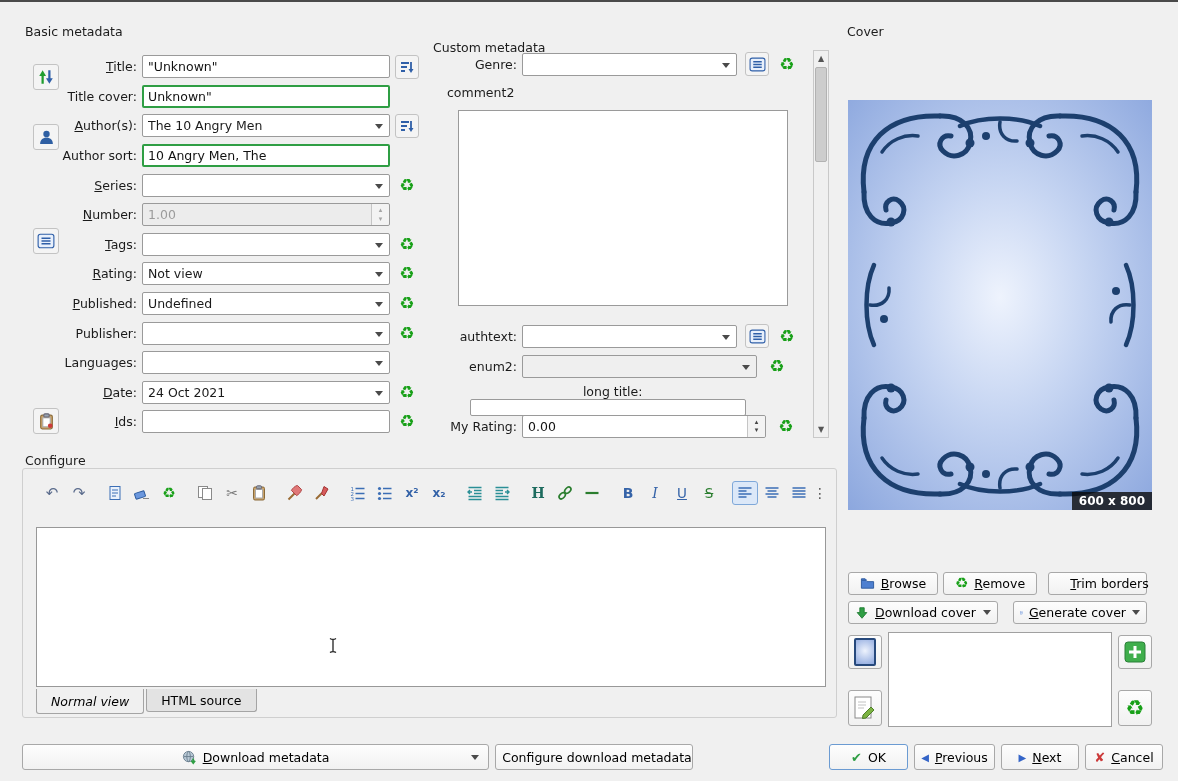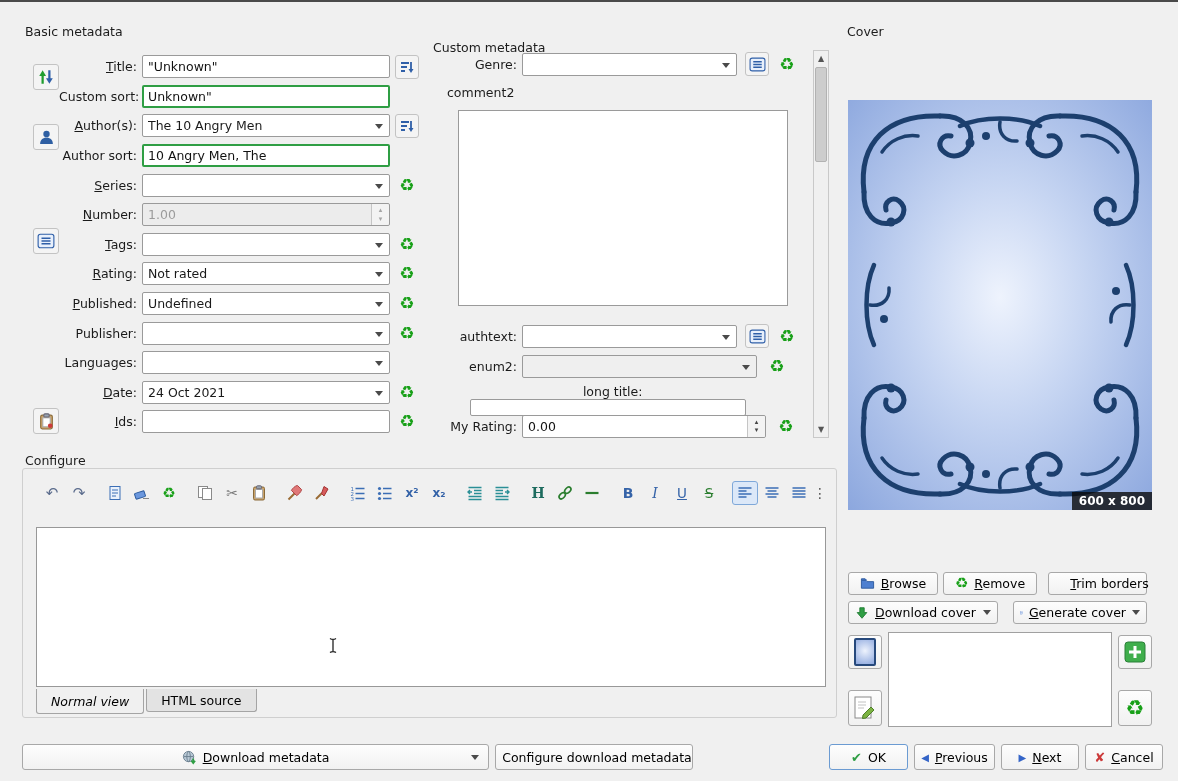--- a/index.html
+++ b/index.html
@@ -86,21 +86,21 @@
       <button class="flat boxed">
         <svg viewBox="0 0 16 16" width="16" height="16">
             <path d="M2 4h8M2 8h6M2 12h4" stroke="#2f5fa8" stroke-width="1.8" fill="none"></path>
             <path d="M12 3v7" stroke="#2f5fa8" stroke-width="1.8" fill="none"></path>
             <path d="M9.5 10 L12 14 L14.5 10 z" fill="#2f5fa8"></path>
           </svg>
       </button>
     </div>
     <div class="row">
       <span></span>
-      <label class="lbl">Custom sort:</label>
+      <label class="lbl">Title cover:</label>
       <input class="txt green" value="Unknown&quot;" style="">
       <span></span>
     </div>
     <div class="row">
       <span></span>
       <label class="lbl mn">Author(s):</label>
       <div class="combo">
         <span class="cval">The 10 Angry Men</span>
         <span class="carrow"></span>
       </div>
@@ -149,21 +149,21 @@
         <span class="carrow"></span>
       </div>
       <button class="flat">
           <span class="recyc">♻</span>
         </button>
     </div>
     <div class="row">
       <span></span>
       <label class="lbl mn">Rating:</label>
       <div class="combo">
-        <span class="cval">Not rated</span>
+        <span class="cval">Not view</span>
         <span class="carrow"></span>
       </div>
       <button class="flat">
           <span class="recyc">♻</span>
         </button>
     </div>
     <div class="row">
       <span></span>
       <label class="lbl mn">Published:</label>
       <div class="combo">

